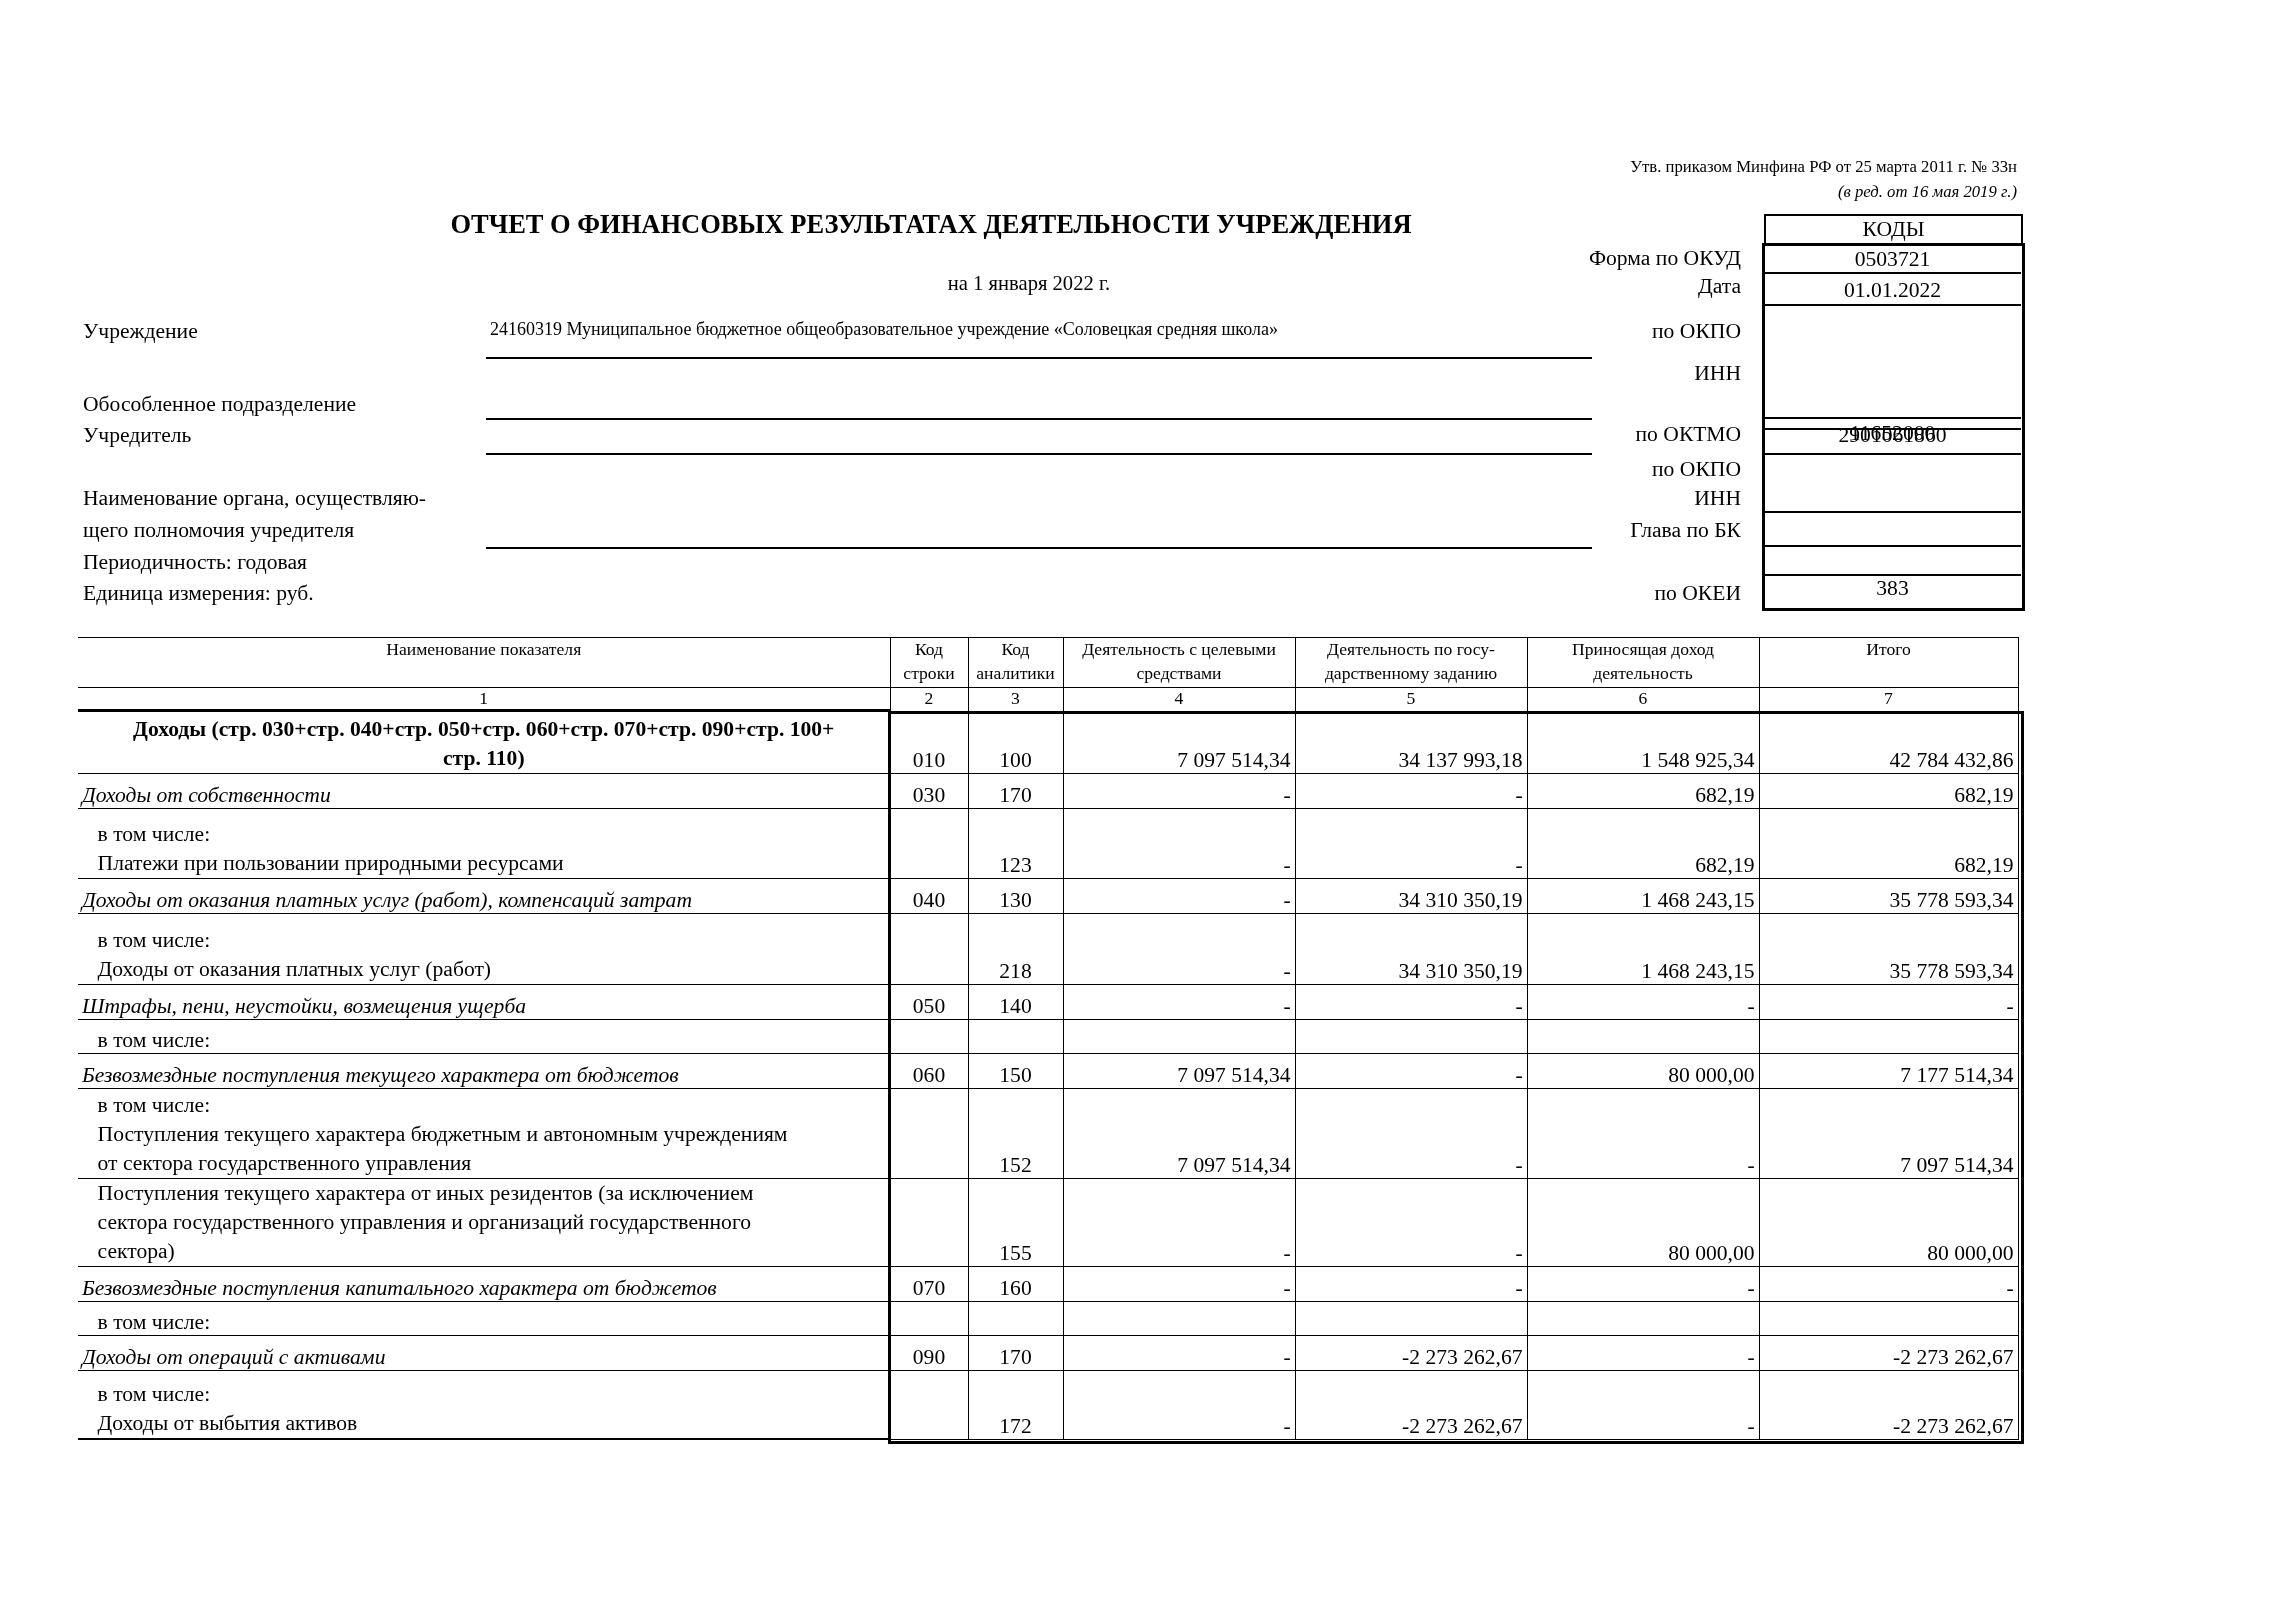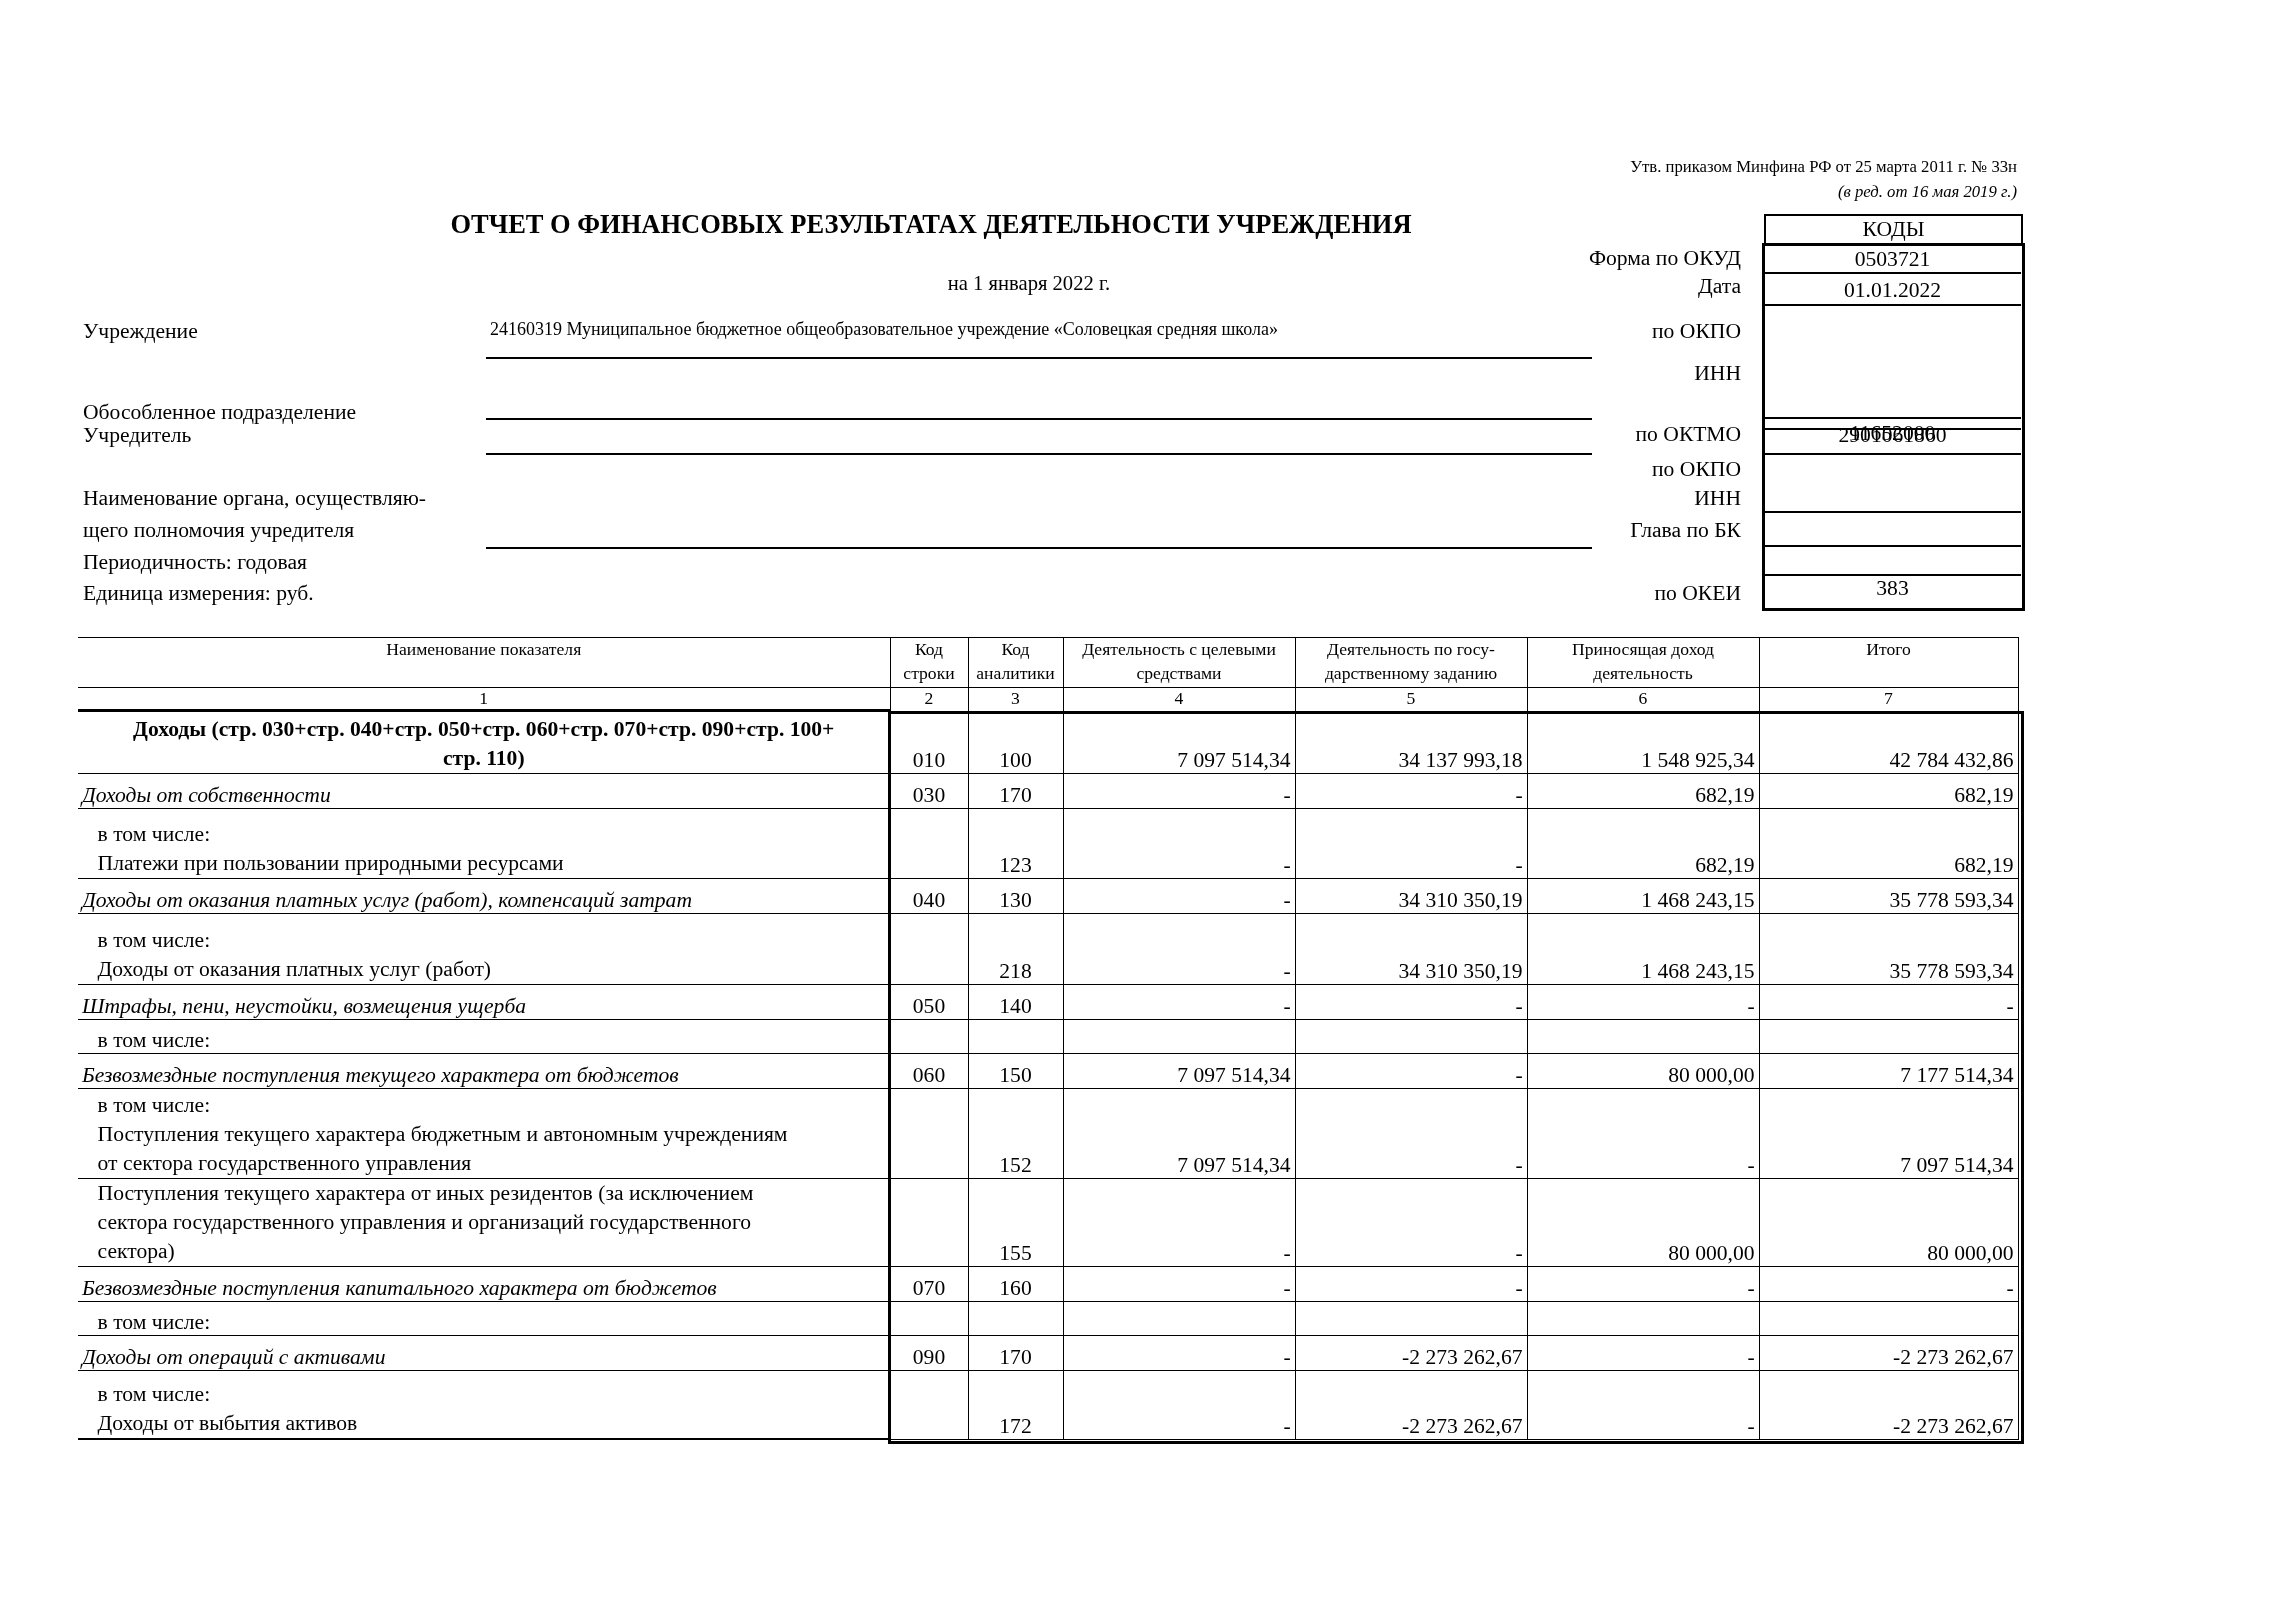--- a/index.html
+++ b/index.html
@@ -47,21 +47,21 @@
 
 <div class="abs approved">Утв. приказом Минфина РФ от 25 марта 2011 г. № 33н</div>
 <div class="abs approved-ed">(в ред. от 16 мая 2019 г.)</div>
 <div class="abs title">ОТЧЕТ О ФИНАНСОВЫХ РЕЗУЛЬТАТАХ ДЕЯТЕЛЬНОСТИ УЧРЕЖДЕНИЯ</div>
 <div class="abs date-line">на 1 января 2022 г.</div>
 
 <div class="abs lbl" style="left:83px;top:319px;">Учреждение</div>
 <div class="abs org-name">24160319 Муниципальное бюджетное общеобразовательное учреждение «Соловецкая средняя школа»</div>
 <div class="uline" style="top:357px;"></div>
 
-<div class="abs lbl" style="left:83px;top:392px;margin-top:8px;">Обособленное подразделение</div>
+<div class="abs lbl" style="left:83px;top:392px;">Обособленное подразделение</div>
 <div class="uline" style="top:418px;"></div>
 <div class="abs lbl" style="left:83px;top:423px;">Учредитель</div>
 <div class="uline" style="top:453px;"></div>
 
 <div class="abs lbl" style="left:83px;top:486px;">Наименование органа, осуществляю-</div>
 <div class="abs lbl" style="left:83px;top:518px;">щего полномочия учредителя</div>
 <div class="uline" style="top:547px;"></div>
 <div class="abs lbl" style="left:83px;top:550px;">Периодичность: годовая</div>
 <div class="abs lbl" style="left:83px;top:581px;">Единица измерения: руб.</div>
 

